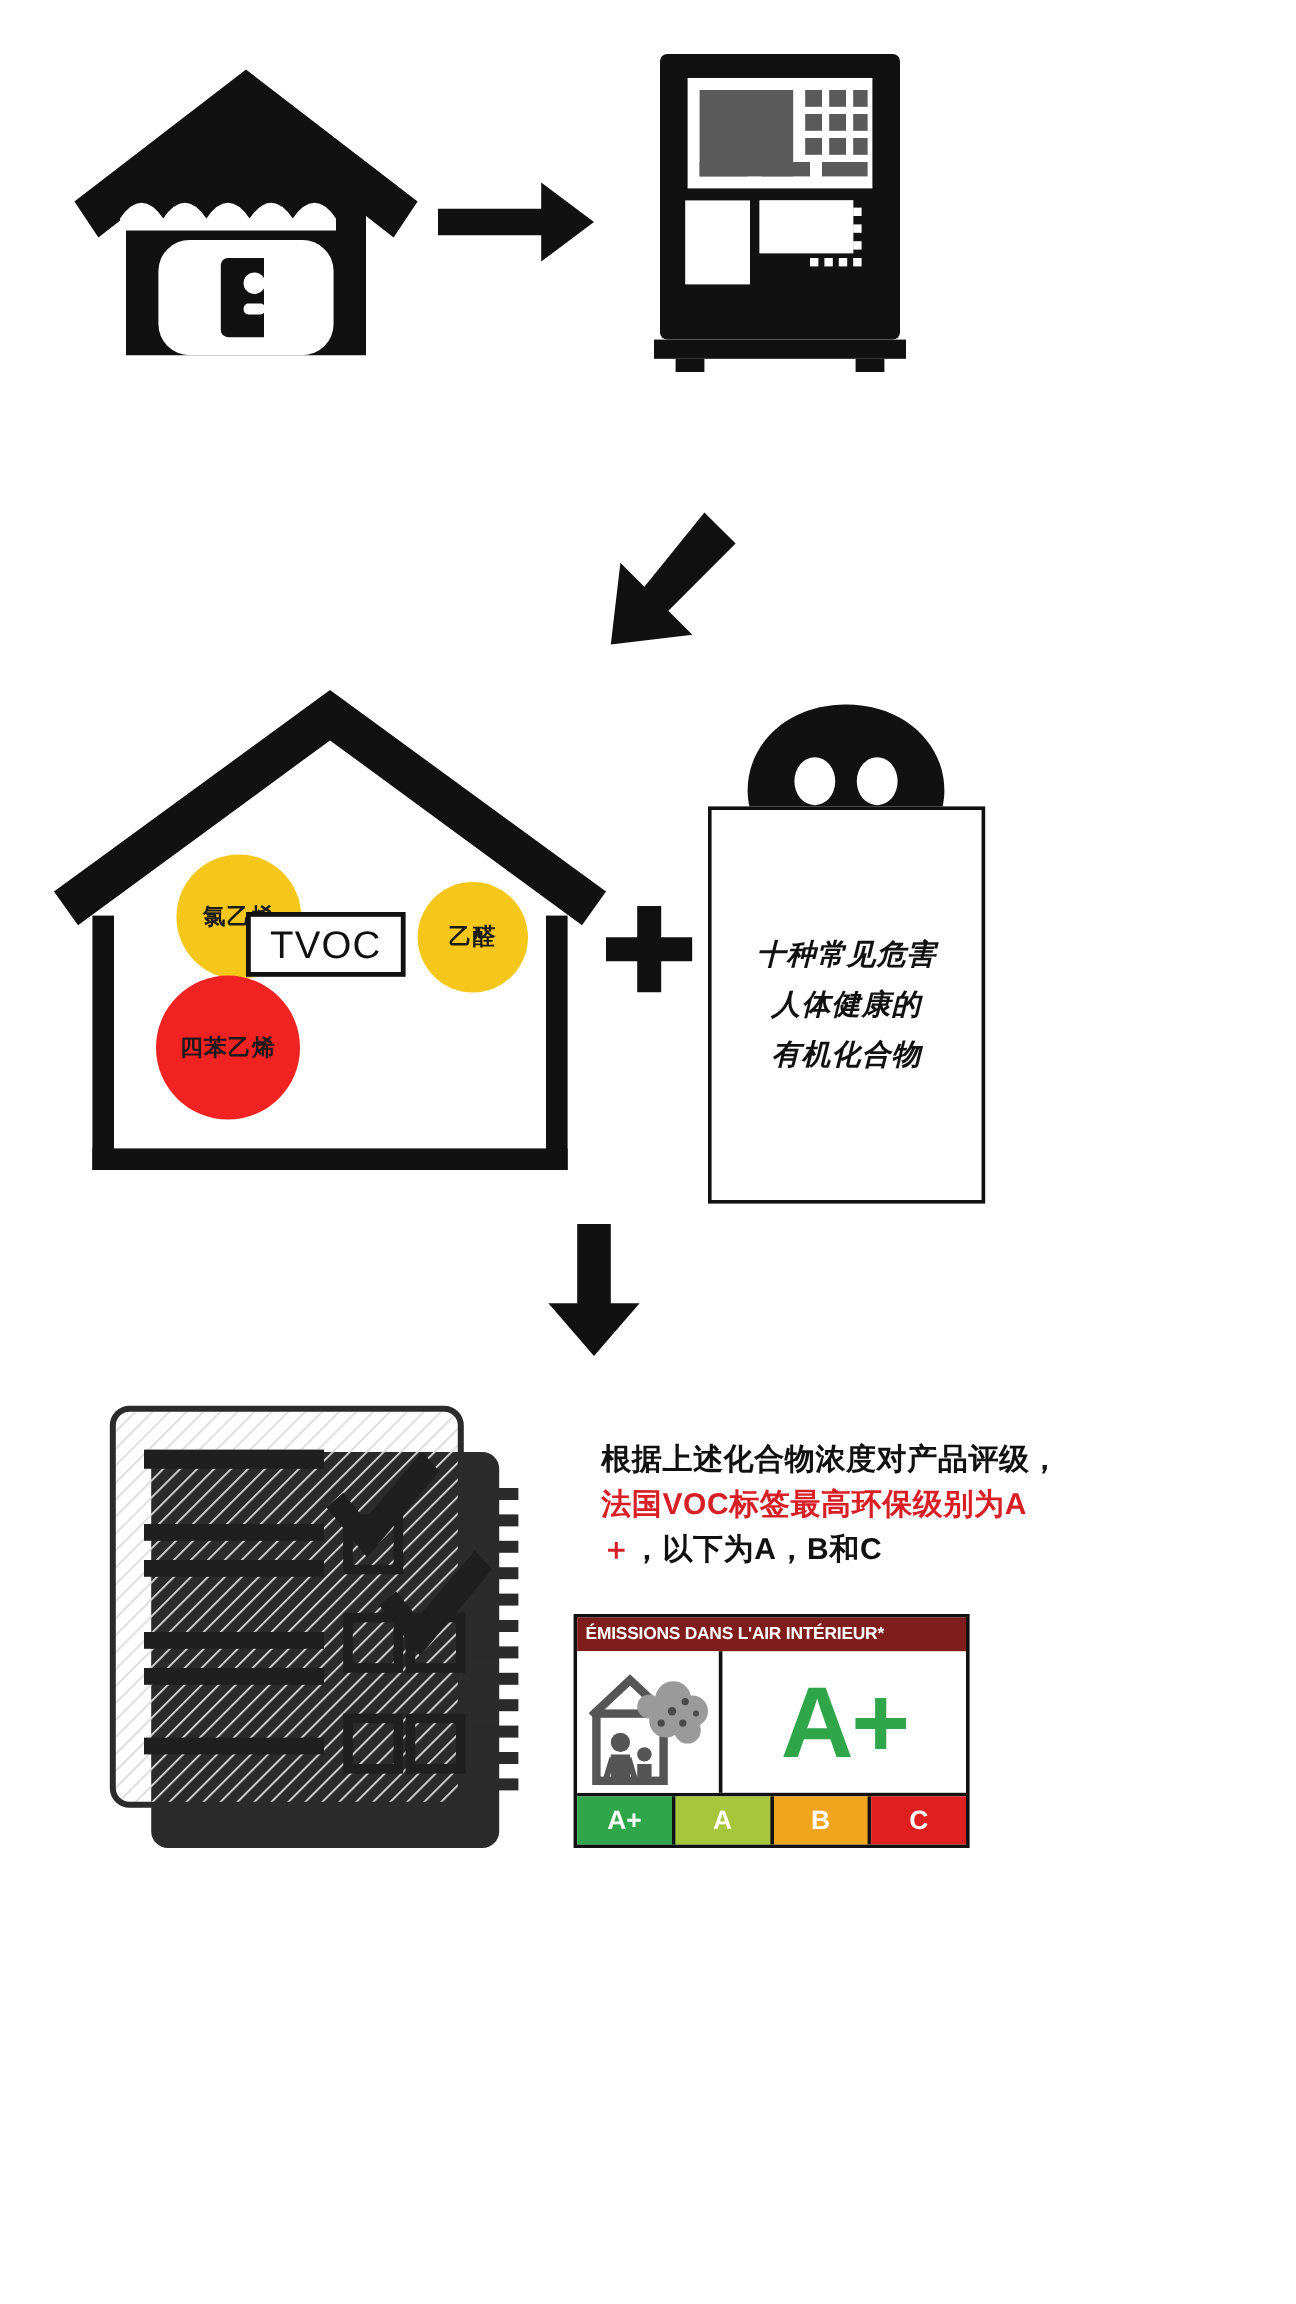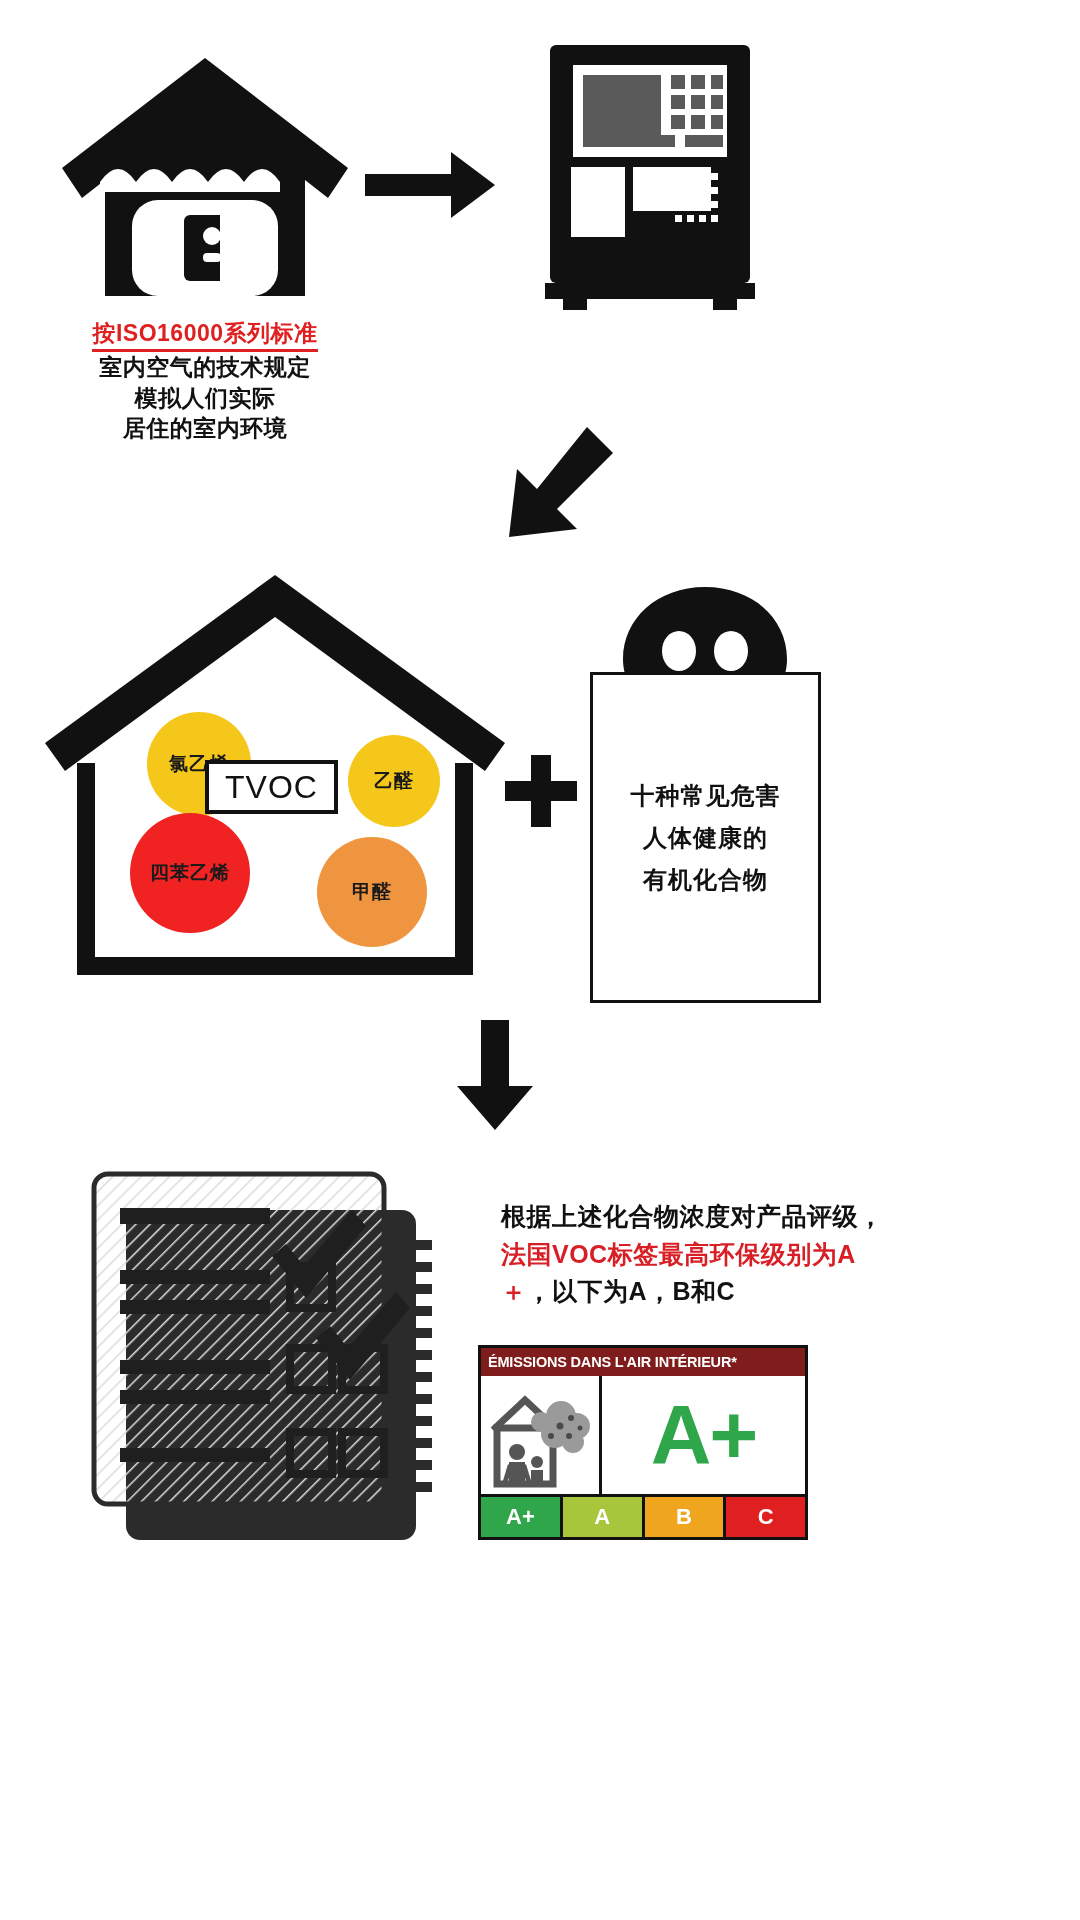--- a/index.html
+++ b/index.html
@@ -40,21 +40,21 @@
     font-size:32px;letter-spacing:1px;color:#111;
     font-family:"Liberation Sans",sans-serif;
   }
   .plus-sign{left:505px;top:755px;width:72px;height:72px;}
   .skull{left:615px;top:585px;width:180px;height:155px;}
   .hazard-box{
     left:590px;top:672px;width:225px;height:325px;
     border:3px solid #111;background:#fff;
     display:flex;align-items:center;justify-content:center;
   }
-  .hazard-text{font-size:24px;font-weight:bold;line-height:1.75;text-align:center;letter-spacing:1px;}
+  .hazard-text{font-size:24px;font-weight:bold;line-height:1.75;text-align:center;letter-spacing:1px;font-style:italic;}
 
   .arrow-down2{left:455px;top:1020px;width:80px;height:110px;}
 
   
   .doc-wrap{left:90px;top:1170px;width:345px;height:380px;}
   .bottom-text{
     left:472px;top:1198px;width:400px;
     font-size:25px;font-weight:bold;line-height:1.5;letter-spacing:.5px;margin-left:29px;
   }
   .bt-red{color:#d81f26;}
@@ -166,26 +166,20 @@
           <rect x="154" y="170" width="7" height="7"></rect>
           <rect x="166" y="170" width="7" height="7"></rect>
       </g>
       <rect x="88" y="122" width="78" height="44" fill="#fff"></rect>
       <rect x="0" y="238" width="210" height="16" fill="#111"></rect>
       <rect x="18" y="254" width="24" height="11" fill="#111"></rect>
       <rect x="168" y="254" width="24" height="11" fill="#111"></rect>
     </svg>
   </div>
 
-  <div class="abs txt-block txt-left">
-    <div><span class="hl-red">按ISO16000系列标准</span></div>
-    <div>室内空气的技术规定</div>
-    <div>模拟人们实际</div>
-    <div>居住的室内环境</div>
-  </div>
 
 
   <div class="abs arrow-diag">
     <svg viewBox="0 0 120 115" width="120" height="115">
       <path d="M92 2 L118 28 L62 84 L82 104 L14 112 L22 44 L42 64 Z" fill="#111"></path>
     </svg>
   </div>
 
   <div class="abs big-house">
     <svg viewBox="0 0 460 410" width="460" height="410" style="position:absolute;left:0;top:0;">
@@ -196,23 +190,20 @@
     </svg>
     <div id="bubbles" style="position:absolute;left:0;top:0;width:460px;height:410px;">
         <div class="bubble" style="background: rgb(245, 199, 26); width: 104px; height: 104px; left: 102px; top: 137px; font-size: 19px;">
           <span>氯乙烯</span>
         </div>
         <div class="bubble" style="background: rgb(245, 199, 26); width: 92px; height: 92px; left: 303px; top: 160px; font-size: 19px;">
           <span>乙醛</span>
         </div>
         <div class="bubble" style="background: rgb(240, 34, 34); width: 120px; height: 120px; left: 85px; top: 238px; font-size: 19px;">
           <span>四苯乙烯</span>
-        </div>
-        <div class="bubble" style="background: rgb(240, 149, 63); width: 110px; height: 110px; left: 272px; top: 262px; font-size: 19px;">
-          <span>甲醛</span>
         </div>
       </div>
     <div class="tvoc-box" style="left:160px;top:185px;width:125px;height:46px;">
       <span>TVOC</span>
     </div>
   </div>
 
   <div class="abs plus-sign">
     <svg viewBox="0 0 72 72" width="72" height="72">
       <path d="M26 0 h20 v26 h26 v20 h-26 v26 h-20 v-26 h-26 v-20 h26 Z" fill="#111"></path>

